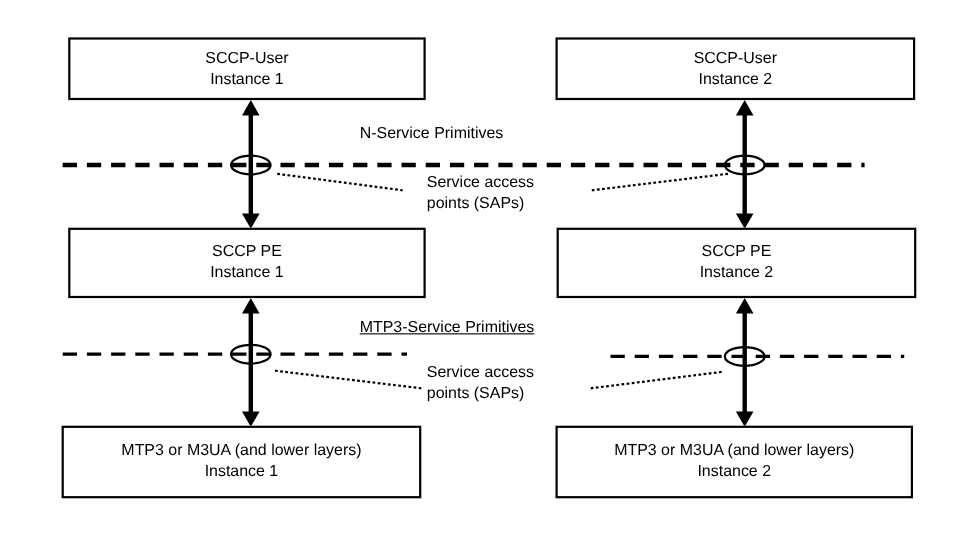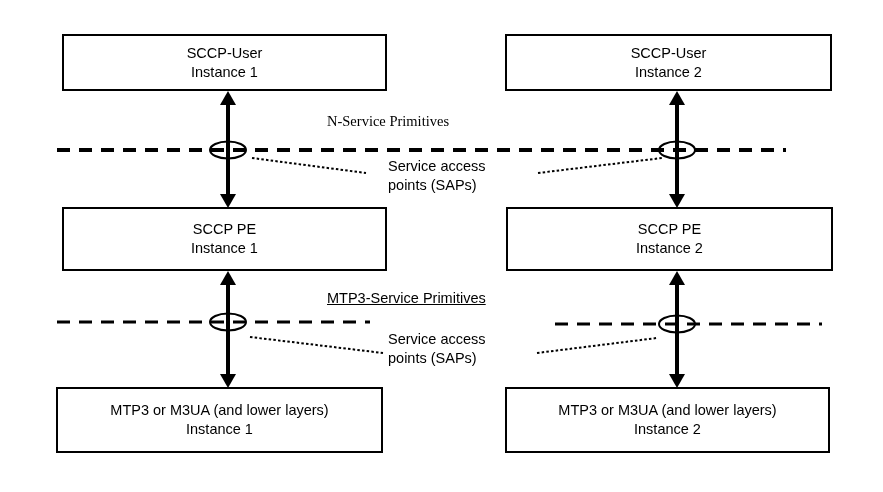--- a/index.html
+++ b/index.html
@@ -36,21 +36,21 @@
   .b3 { left: 62px;  top: 207px; width: 325px; height: 64px; }
   .b4 { left: 506px; top: 207px; width: 327px; height: 64px; }
   .b5 { left: 56px;  top: 387px; width: 327px; height: 66px; }
   .b6 { left: 505px; top: 387px; width: 325px; height: 66px; }
   .label {
     position: absolute;
     font-size: 14.5px;
     line-height: 19px;
     white-space: nowrap;
   }
-  .lab-nservice { left: 327px; top: 112px; font-family: Liberation Serif, serif; }
+  .lab-nservice { left: 327px; top: 112px; }
   .lab-sap-top  { left: 388px; top: 157px; }
   .lab-mtp3     { left: 327px; top: 289px; text-decoration: underline; }
   .lab-sap-bot  { left: 388px; top: 330px; }
 </style>
 </head>
 <body>
 
 <div class="canvas">
 
   <svg class="layer" viewBox="0 0 883 492" xmlns="http://www.w3.org/2000/svg">

